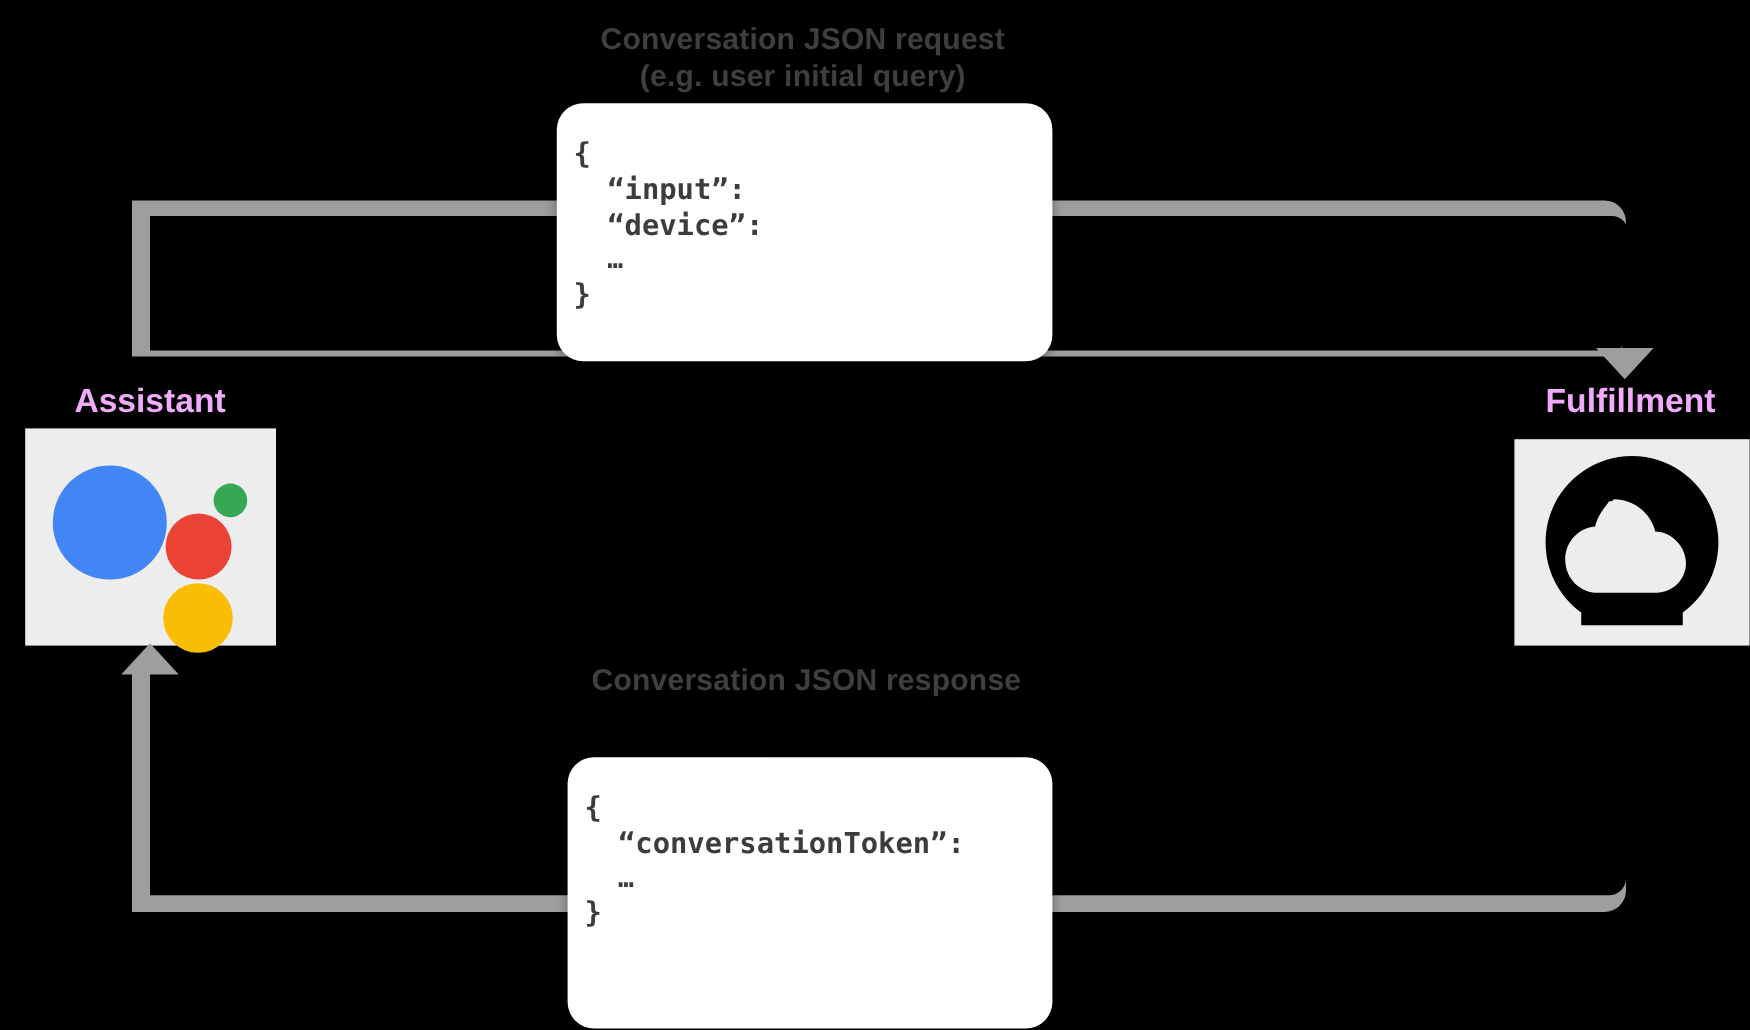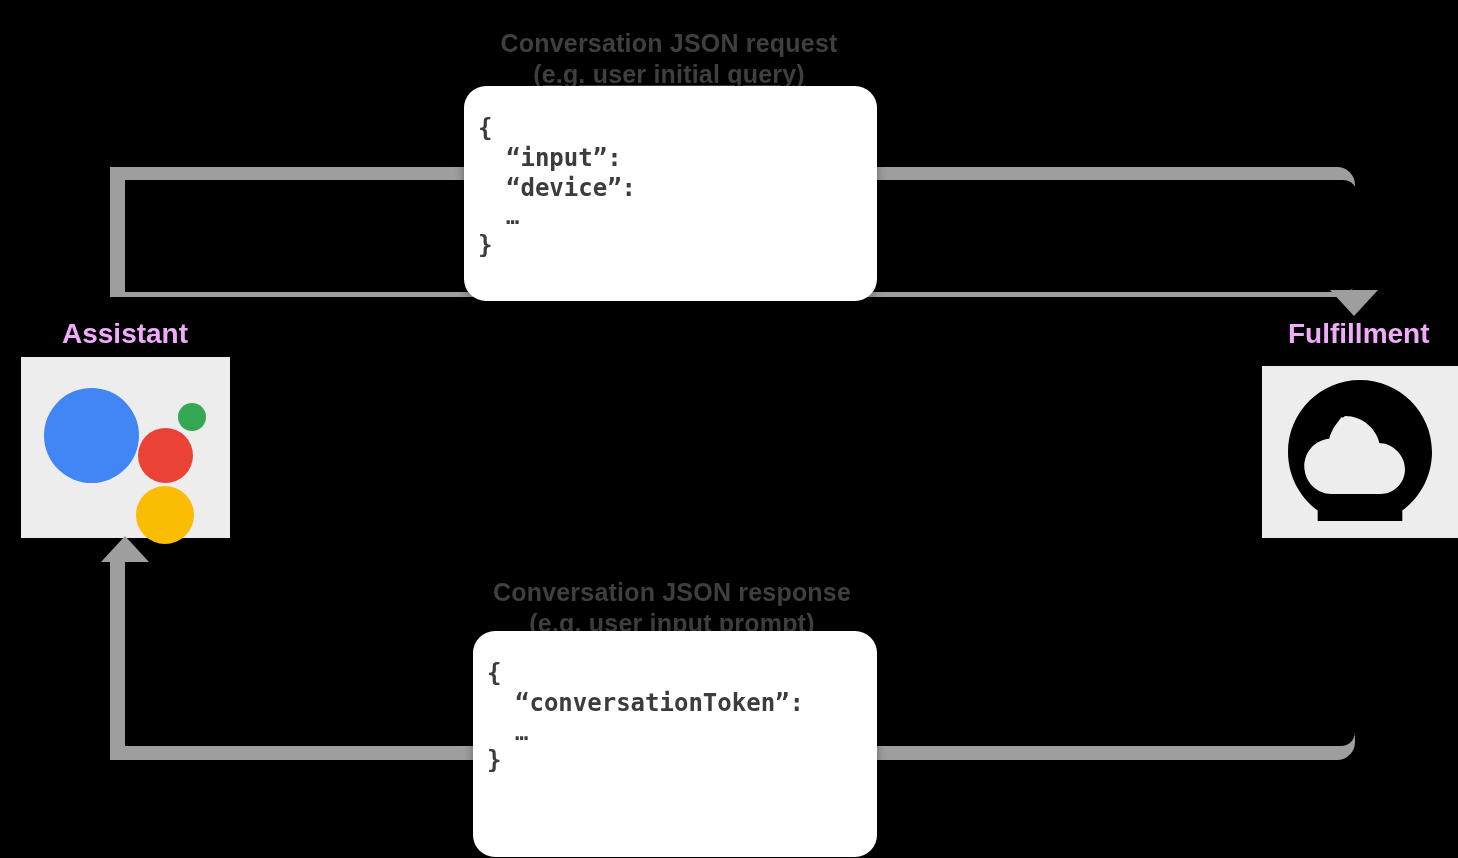--- a/index.html
+++ b/index.html
@@ -64,23 +64,23 @@
 
   
   #cloud-mark{width:150px;height:150px;display:block;}
 
   
   .flow-label{
     position:absolute;text-align:center;line-height:1.22;
     color:#3f3f3f;font-weight:700;letter-spacing:.2px;
   }
   .flow-label .l1{font-size:25px;display:block;}
-  .flow-label .l2{font-size:25px;display:block;text-decoration:underline;}
-  #request-label{left:389px;top:28px;width:560px;}
-  #response-label{left:392px;top:552px;width:560px;margin-top:25px;}
+  .flow-label .l2{font-size:25px;display:block;}
+  #request-label{left:389px;top:18px;width:560px;}
+  #response-label{left:392px;top:552px;width:560px;}
 
   .node-label{
     position:absolute;font-size:28px;font-weight:700;color:#f0abfc;
   }
   #assistant-label{left:62px;top:318px;}
   #fulfillment-label{left:1288px;top:318px;}
 
   
   .json-card{
     position:absolute;background:#fff;border-radius:22px;
@@ -136,21 +136,20 @@
       <path d="M40 26 C 51.5 26 61 34.2 63.2 45 L 63.6 45 C 72.7 45 80 52.4 80 61.5 C 80 70.6 72.7 78 63.6 78 L 31 78 C 21.1 78 13 69.9 13 60 C 13 50.5 20.4 42.7 29.7 42.0 C 32.0 32.9 40.0 26 40 26 Z" fill="#ededed"></path>
     </svg>
   </div>
 
   <div id="bot-arrow-shaft" class="arrow-band"></div>
   <div id="bot-arrow-inner"></div>
   <div id="bot-arrow-head"></div>
 
   <div class="flow-label" id="response-label">
     <span class="l1">Conversation JSON response</span>
-    <span class="l2">(e.g. user input prompt)</span>
   </div>
 
   <div class="json-card" id="response-json">
     <span class="ln">{</span>
     <span class="ln ind">“conversationToken”:</span>
     <span class="ln ell">…</span>
     <span class="ln">}</span>
   </div>
 
 </div>

